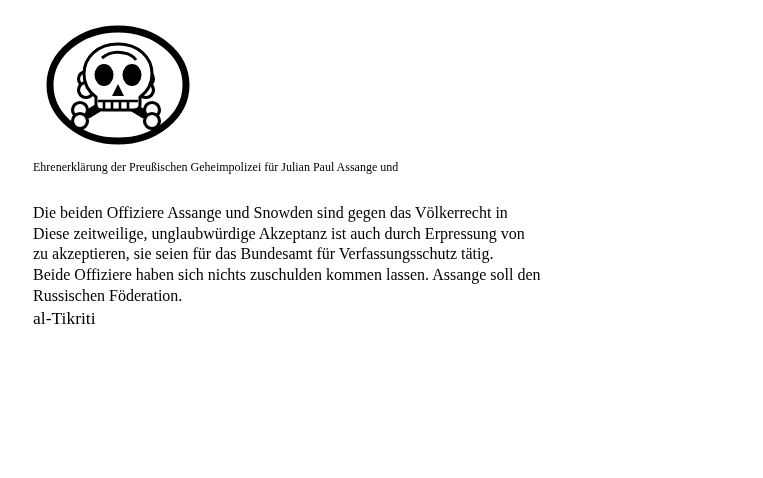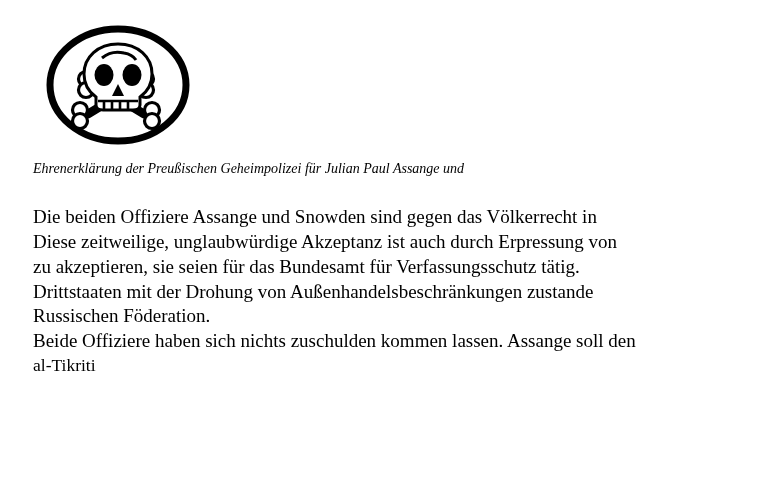--- a/index.html
+++ b/index.html
@@ -30,38 +30,37 @@
   .emblem svg {
     display: block;
   }
   .doc-body {
     position: absolute;
     left: 33px;
     top: 160px;
     width: 716px;
   }
   .title-block {
-    font-size: 14px;
+    font-size: 12px;
     line-height: 1.32;
     margin: 0 0 10px 0;
     padding-left: 0;
-    font-style: italic;
   }
   .title-block .title-line {
     display: block;
     white-space: pre;
   }
   .title-block .title-line:first-child {
     padding-left: 0;
   }
   .spacer {
     height: 17px;
   }
   .para {
-    font-size: 19px;
+    font-size: 16px;
     line-height: 1.30;
     margin: 0;
   }
   .para .line {
     display: block;
     white-space: pre;
   }
   .signature {
     font-size: 17.5px;
     line-height: 1.30;
@@ -105,21 +104,20 @@
     <div class="title-block">
       <span class="title-line">Ehrenerklärung der Preußischen Geheimpolizei für Julian Paul Assange und</span>
     </div>
 
     <div class="spacer"></div>
 
     <div class="para">
       <span class="line">Die beiden Offiziere Assange und Snowden sind gegen das Völkerrecht in</span>
       <span class="line">Diese zeitweilige, unglaubwürdige Akzeptanz ist auch durch Erpressung von</span>
       <span class="line">zu akzeptieren, sie seien für das Bundesamt für Verfassungsschutz tätig.</span>
-      <span class="line">Drittstaaten mit der Drohung von Außenhandelsbeschränkungen zustande</span>
+      <span class="line">Beide Offiziere haben sich nichts zuschulden kommen lassen. Assange soll den</span>
       <span class="line">Russischen Föderation.</span>
-      <span class="line">Beide Offiziere haben sich nichts zuschulden kommen lassen. Assange soll den</span>
     </div>
 
     <div class="signature">al-Tikriti</div>
 
   </div>
 </div>
 
 </body></html>

